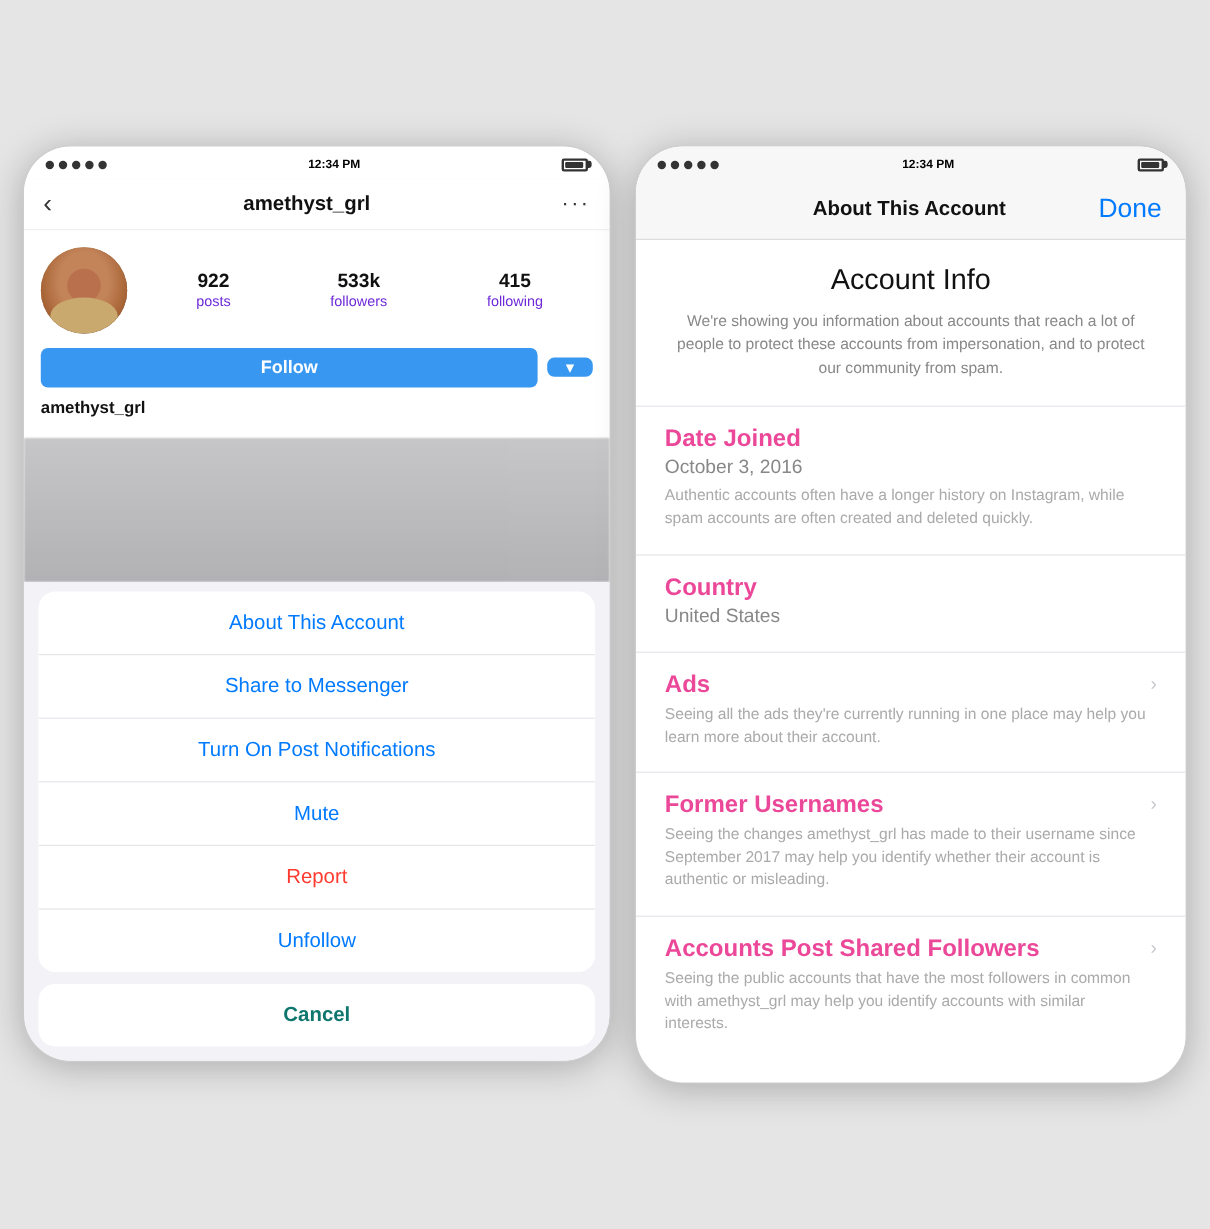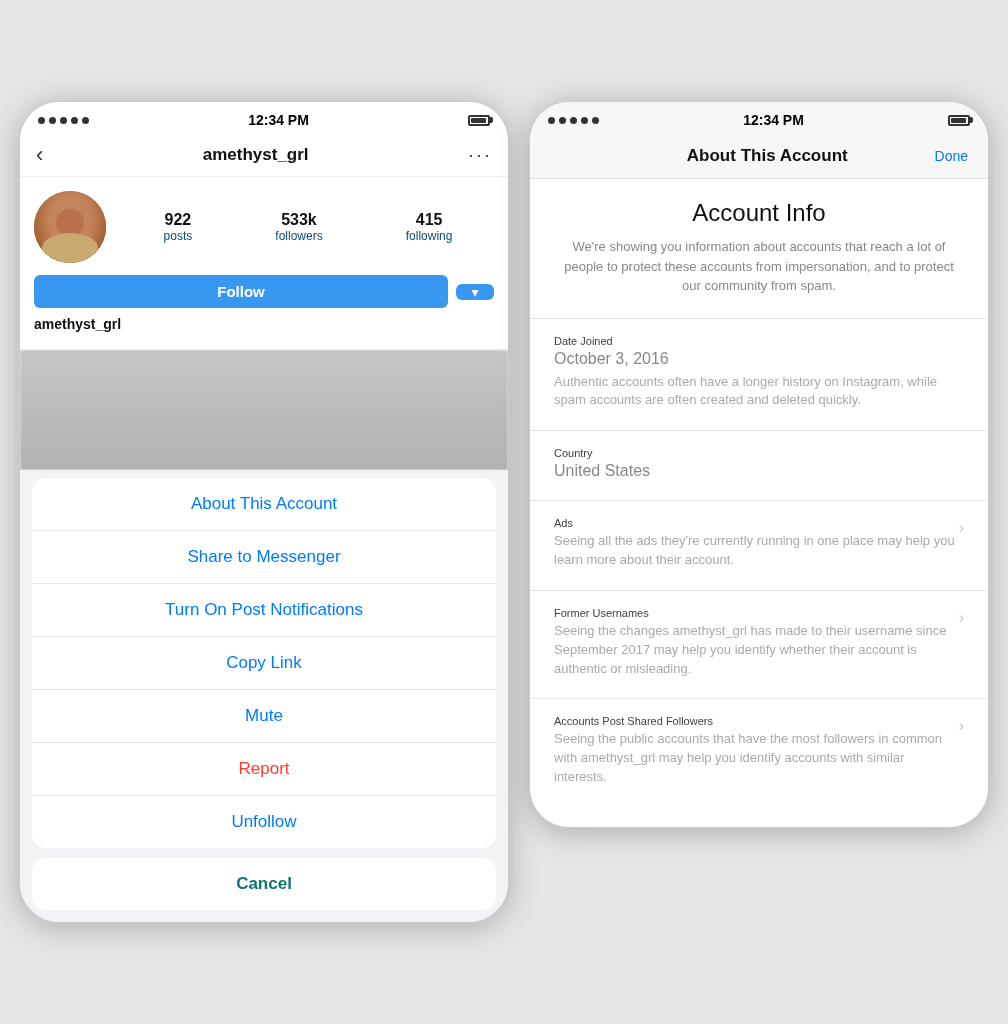--- a/index.html
+++ b/index.html
@@ -32,21 +32,21 @@
       background: white;
       display: flex;
       justify-content: space-between;
       align-items: center;
       padding: 10px 18px 6px;
       font-size: 13px;
       font-weight: 600;
     }
     .status-dots { display: flex; gap: 4px; }
     .status-dot { width: 7px; height: 7px; border-radius: 50%; background: #333; }
-    .status-time { font-size: 14px; font-weight: 600; }
+    .status-time { font-size: 10px; font-weight: 600; }
     .status-battery {
       display: flex;
       align-items: center;
       gap: 4px;
     }
     .battery-icon {
       width: 22px; height: 11px;
       border: 2px solid #333;
       border-radius: 2px;
       position: relative;
@@ -125,21 +125,21 @@
     }
     .stats-row {
       display: flex;
       flex: 1;
       justify-content: space-around;
     }
     .stat-item {
       text-align: center;
     }
     .stat-number { font-size: 16px; font-weight: 700; color: #111; }
-    .stat-label { font-size: 12px; color: #0c4a6e; }
+    .stat-label { font-size: 12px; color: #6d28d9; }
 
     .follow-row {
       display: flex;
       gap: 8px;
       margin-bottom: 4px;
       align-items: center;
     }
     .follow-btn {
       flex: 1;
       background: #3897f0;
@@ -223,21 +223,21 @@
     }
     .about-header {
       background: #f7f7f7;
       border-bottom: 1px solid #ddd;
       padding: 12px 20px 12px;
       display: flex;
       justify-content: space-between;
       align-items: center;
     }
     .about-title { font-size: 17px; font-weight: 600; color: #111; }
-    .about-done { font-size: 14px; color: #007aff; cursor: pointer; }
+    .about-done { font-size: 22px; color: #007aff; cursor: pointer; }
 
     .about-content {
       padding: 20px 24px;
       overflow-y: auto;
     }
     .account-info-title {
       font-size: 24px;
       font-weight: 400;
       text-align: center;
       color: #111;
@@ -250,23 +250,23 @@
       line-height: 1.5;
       margin-bottom: 22px;
     }
     .info-divider {
       height: 1px;
       background: #e5e5ea;
       margin: 0 -24px 16px;
     }
     .info-section { margin-bottom: 20px; }
     .info-section-title {
-      font-size: 11px;
-      font-weight: 400;
-      color: #404040;
+      font-size: 20px;
+      font-weight: 700;
+      color: #ec4899;
       margin-bottom: 3px;
     }
     .info-section-value {
       font-size: 16px;
       color: #888;
       margin-bottom: 5px;
     }
     .info-section-note {
       font-size: 13px;
       color: #aaa;
@@ -341,21 +341,20 @@
       <div class="profile-name">amethyst_grl</div>
     </div>
 
     <div class="photo-grid-blur"></div>
 
     <div class="action-sheet-overlay">
       <div class="action-sheet">
         <div class="action-item">About This Account</div>
         <div class="action-item">Share to Messenger</div>
         <div class="action-item">Turn On Post Notifications</div>
-        <div class="action-item">Copy Link</div>
         <div class="action-item">Mute</div>
         <div class="action-item red">Report</div>
         <div class="action-item">Unfollow</div>
       </div>
       <div class="action-cancel">Cancel</div>
     </div>
   </div>
 
   <div class="phone-right">
 

